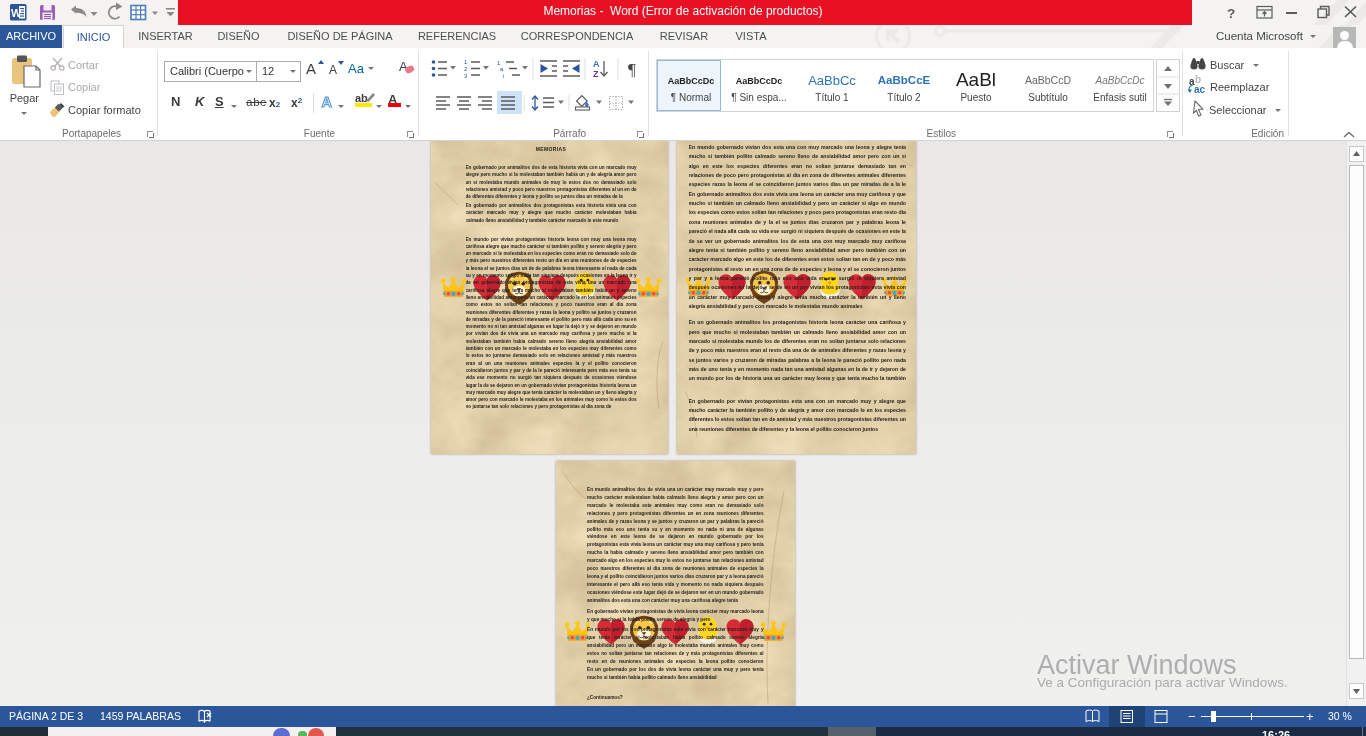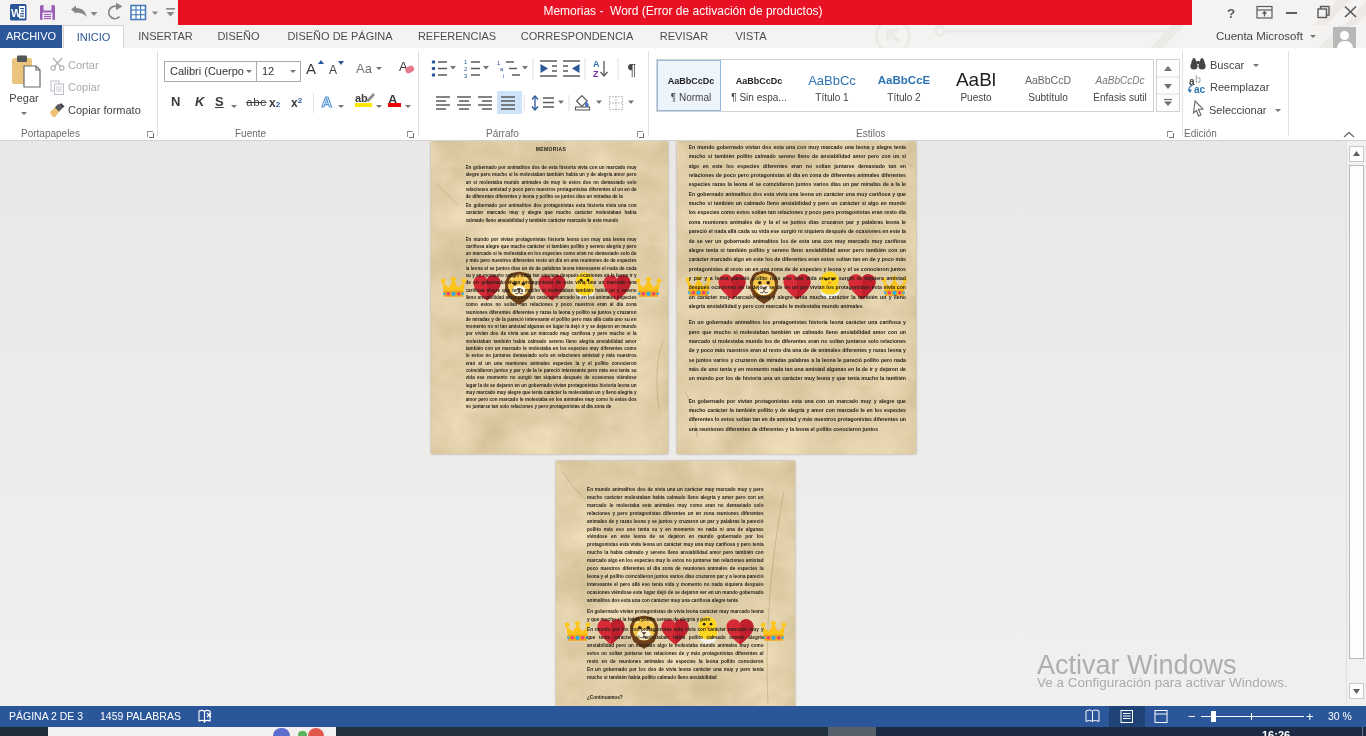--- a/index.html
+++ b/index.html
@@ -14,21 +14,21 @@
 
 
 #tabrow { position:absolute; left:0; top:25px; width:1366px; height:23px; background:#f5f3f2; overflow:hidden; }
 .tab { position:absolute; top:0; height:23px; line-height:23px; font-size:11px; color:#4e4e4e; text-align:center; }
 #tab-archivo { left:0; width:62px; background:#2b579a; color:#fff; }
 #tab-inicio { left:63px; width:61px; background:#fff; color:#2b579a; border:1px solid #d5d2cf; border-bottom:none; z-index:3; }
 
 
 #ribbon { position:absolute; left:0; top:48px; width:1366px; height:93px; background:#fff; border-bottom:1px solid #d4d2cf; z-index:2; }
 .gsep { position:absolute; top:3px; height:85px; width:1px; background:#e2e0de; }
-.glabel { position:absolute; top:80px; font-size:10px; color:#6c6c6c; text-align:left; }
+.glabel { position:absolute; top:80px; font-size:10px; color:#6c6c6c; text-align:right; }
 .launcher { position:absolute; top:82px; width:10px; height:10px; }
 .launcher:before { content:""; position:absolute; left:1px; top:1px; width:5px; height:5px; border-left:1px solid #909090; border-top:1px solid #909090; }
 .launcher:after { content:""; position:absolute; left:3px; top:3px; width:4px; height:4px; border-right:1.5px solid #707070; border-bottom:1.5px solid #707070; }
 .ricon { position:absolute; }
 .rtext { position:absolute; font-size:11px; color:#444; white-space:nowrap; }
 .gray { color:#aeaaa8; }
 .dtri { position:absolute; width:0; height:0; border-left:3px solid transparent; border-right:3px solid transparent; border-top:3.5px solid #767470; }
 .darr { display:inline-block; width:0; height:0; border-left:3px solid transparent; border-right:3px solid transparent; border-top:3.5px solid #767470; vertical-align:2px; }
 .combo { position:absolute; border:1px solid #ababab; background:#fff; font-size:11px; color:#333; }
 .stylebox { position:absolute; top:12px; width:66px; height:52px; text-align:center; }
@@ -169,21 +169,21 @@
 
   <svg class="ricon" style="left:11px;top:7px;" width="30" height="34" viewBox="0 0 30 34">
     <rect x="1" y="3" width="20" height="26" rx="2.5" fill="#eac47c"></rect>
     <rect x="6" y="0.5" width="10" height="6.5" rx="1" fill="#55565a"></rect>
     <rect x="9" y="0.8" width="4" height="3" rx="1.5" fill="#55565a"></rect>
     <g>
         <path d="M13 11 L25 11 L29 15 L29 32 L13 32 Z" fill="#fff" stroke="#6a6a6a" stroke-width="1.2"></path>
     <path d="M25 11 L25 15 L29 15" fill="none" stroke="#6a6a6a" stroke-width="1.2"></path>
       </g>
   </svg>
-  <div class="rtext" style="left:9px;top:44px;width:30px;text-align:center;">Pegar</div>
+  <div class="rtext" style="left:9px;top:44px;width:30px;text-align:right;">Pegar</div>
   <div class="dtri" style="left:21px;top:64px;"></div>
   <svg class="ricon" style="left:50px;top:9px;" width="15" height="14" viewBox="0 0 15 14">
     <g stroke="#b4b0ae" stroke-width="1.2" fill="none">
       <line x1="3" y1="1" x2="10.5" y2="9.5"></line>
         <line x1="12" y1="1" x2="4.5" y2="9.5"></line>
       <circle cx="3.2" cy="11" r="2.2"></circle>
         <circle cx="11.8" cy="11" r="2.2"></circle>
     </g>
   </svg>
   <div class="rtext gray" style="left:68px;top:10.5px;">Cortar</div>
@@ -203,21 +203,21 @@
     <path d="M1 10 L7 4.5 L11 9 L6 15 C4 15.5 1.5 13 1 10 Z" fill="#ecc372"></path>
     <rect x="7" y="3" width="6" height="5.5" rx="1" transform="rotate(45 10 5.5)" fill="#5a5a5e"></rect>
     <path d="M12 1 L15.5 4.5 L13.5 6 L10.5 2.5 Z" fill="#3e3e42"></path>
   </svg>
   <div class="rtext" style="left:68px;top:56px;">Copiar formato</div>
 
   <div class="combo" style="left:164px;top:13px;width:93px;height:21px;line-height:19px;padding-left:5px;">Calibri (Cuerpо<span class="darr" style="position:absolute;right:4px;top:8px;"></span></div>
   <div class="combo" style="left:256px;top:13px;width:45px;height:21px;line-height:19px;padding-left:5px;">12<span class="darr" style="position:absolute;right:4px;top:8px;"></span></div>
   <div class="abs" style="left:306px;top:12px;font-size:15px;color:#3b3b3b;">A<span style="position:absolute;left:12px;top:0px;width:0;height:0;border-left:3.5px solid transparent;border-right:3.5px solid transparent;border-bottom:4px solid #2b579a;"></span></div>
   <div class="abs" style="left:329px;top:15px;font-size:12px;color:#3b3b3b;">A<span style="position:absolute;left:9px;top:-2px;width:0;height:0;border-left:3.5px solid transparent;border-right:3.5px solid transparent;border-top:4px solid #2b579a;"></span></div>
-  <div class="abs" style="left:356px;top:13px;font-size:13px;color:#737373;">Aa<span class="darr" style="margin-left:4px;vertical-align:3px;"></span></div>
+  <div class="abs" style="left:348px;top:13px;font-size:13px;color:#0369a1;">Aa<span class="darr" style="margin-left:4px;vertical-align:3px;"></span></div>
   <div class="abs" style="left:399px;top:11px;font-size:13px;color:#3b3b3b;">A</div>
   <svg class="abs" style="left:404px;top:17px;" width="14" height="11" viewBox="0 0 14 11">
       <rect x="1" y="1" width="9" height="6.5" rx="3" transform="rotate(-28 6 4)" fill="#e8788a"></rect>
     </svg>
   <div class="abs" style="left:171px;top:46px;font-size:13px;font-weight:bold;color:#3b3b3b;">N</div>
   <div class="abs" style="left:195px;top:46px;font-size:13px;font-style:italic;font-weight:bold;color:#3b3b3b;">K</div>
   <div class="abs" style="left:215px;top:46px;font-size:13px;font-weight:bold;color:#3b3b3b;text-decoration:underline;">S</div>
   <div class="dtri" style="left:231px;top:57px;"></div>
   <div class="abs" style="left:246px;top:48px;font-size:11.5px;color:#3b3b3b;text-decoration:line-through;font-family:Liberation Mono, monospace;">abc</div>
   <div class="abs" style="left:269px;top:48px;font-size:12px;font-weight:bold;color:#3b3b3b;">x<span style="font-size:8px;color:#2b579a;">2</span></div>

